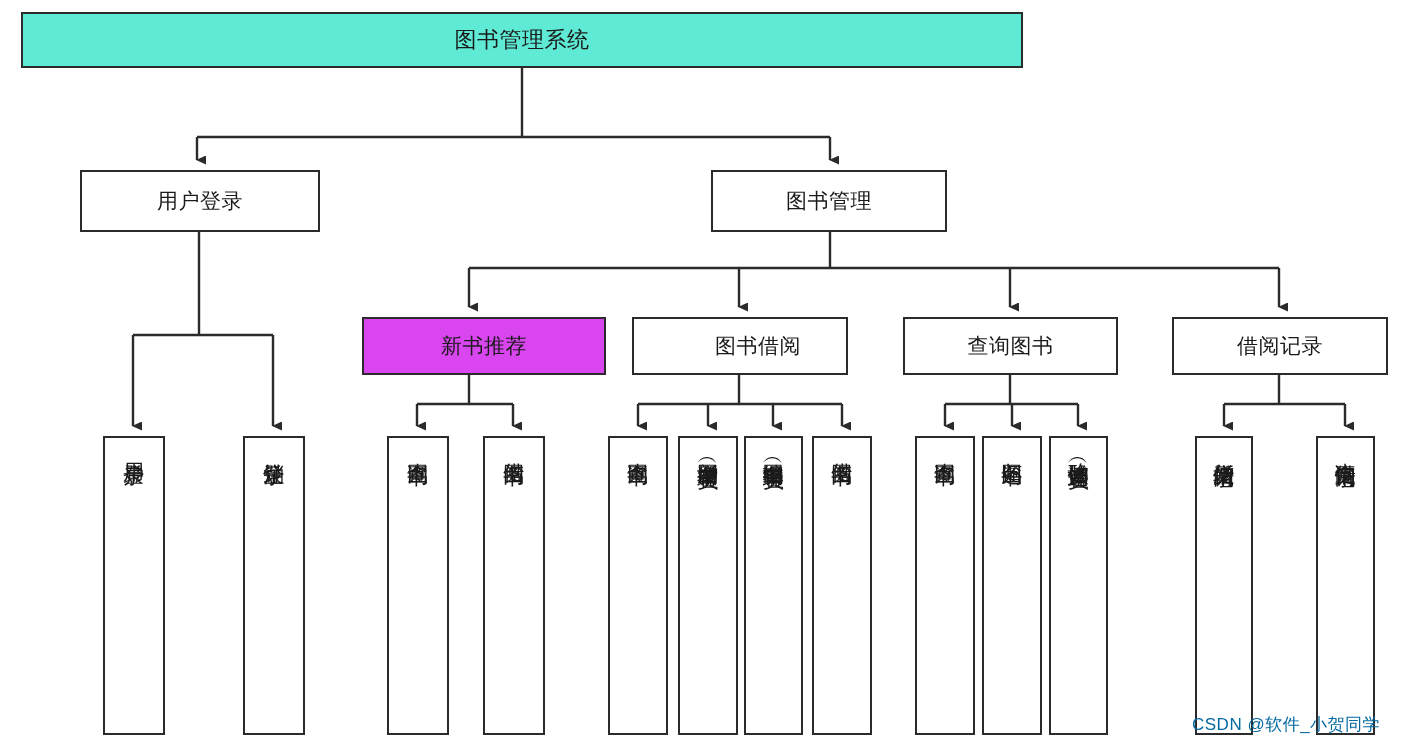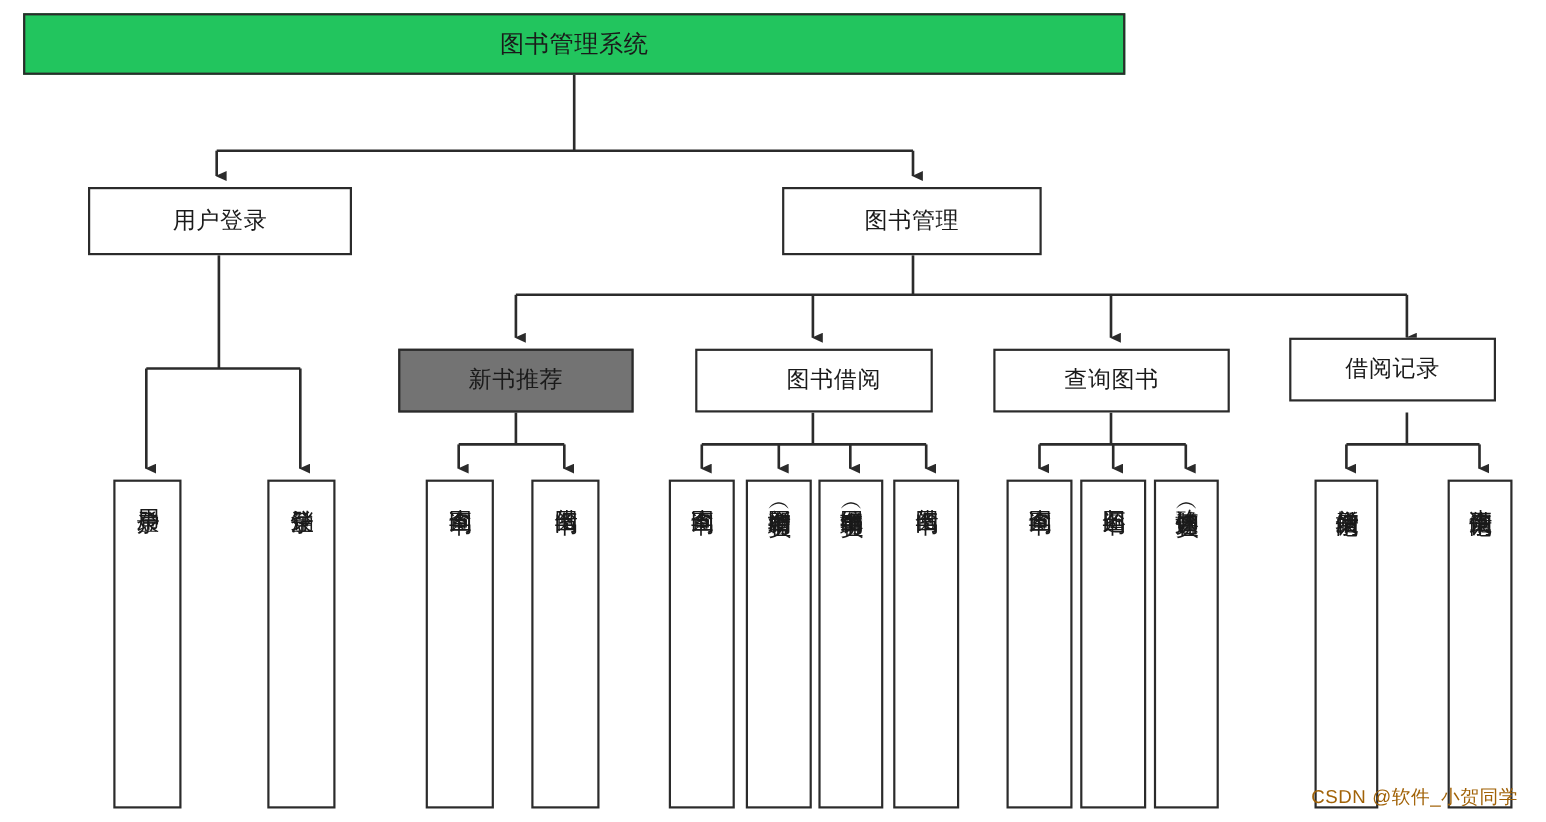--- a/index.html
+++ b/index.html
@@ -115,41 +115,41 @@
       <path d="M1012,404 L1012,426" marker-end="url(#arrowhead)"></path>
       <path d="M1078,404 L1078,426" marker-end="url(#arrowhead)"></path>
 
       <path d="M1279,375 L1279,404"></path>
       <path d="M1224,404 L1345,404"></path>
       <path d="M1224,404 L1224,426" marker-end="url(#arrowhead)"></path>
       <path d="M1345,404 L1345,426" marker-end="url(#arrowhead)"></path>
     </g>
   </svg>
 
-  <div class="node horizontal root" style="left: 21px; top: 12px; width: 1002px; height: 56px; border-color: rgb(43, 43, 43); background: #22c55e; color: rgb(26, 26, 26);">
+  <div class="node horizontal root" style="left: 21px; top: 12px; width: 1002px; height: 56px; border-color: rgb(43, 43, 43); background: #5eead4; color: rgb(26, 26, 26);">
     <span class="node-label">图书管理系统</span>
   </div>
 
   <div class="node horizontal" style="left: 80px; top: 170px; width: 240px; height: 62px; border-color: rgb(43, 43, 43); background: rgb(255, 255, 255); color: rgb(26, 26, 26);">
     <span class="node-label">用户登录</span>
   </div>
   <div class="node horizontal" style="left: 711px; top: 170px; width: 236px; height: 62px; border-color: rgb(43, 43, 43); background: rgb(255, 255, 255); color: rgb(26, 26, 26);">
     <span class="node-label">图书管理</span>
   </div>
 
-  <div class="node horizontal" style="left: 362px; top: 317px; width: 214px; height: 58px; border-color: rgb(43, 43, 43); background: #737373; color: rgb(26, 26, 26);">
+  <div class="node horizontal" style="left: 362px; top: 317px; width: 244px; height: 58px; border-color: rgb(43, 43, 43); background: #d946ef; color: rgb(26, 26, 26);">
     <span class="node-label">新书推荐</span>
   </div>
   <div class="node horizontal" style="left: 632px; top: 317px; width: 216px; height: 58px; border-color: rgb(43, 43, 43); background: rgb(255, 255, 255); color: rgb(26, 26, 26); padding-left: 36px;">
     <span class="node-label">图书借阅</span>
   </div>
   <div class="node horizontal" style="left: 903px; top: 317px; width: 215px; height: 58px; border-color: rgb(43, 43, 43); background: rgb(255, 255, 255); color: rgb(26, 26, 26);">
     <span class="node-label">查询图书</span>
   </div>
-  <div class="node horizontal" style="left: 1172px; top: 307px; width: 188px; height: 58px; border-color: rgb(43, 43, 43); background: rgb(255, 255, 255); color: rgb(26, 26, 26);">
+  <div class="node horizontal" style="left: 1172px; top: 317px; width: 216px; height: 58px; border-color: rgb(43, 43, 43); background: rgb(255, 255, 255); color: rgb(26, 26, 26);">
     <span class="node-label">借阅记录</span>
   </div>
 
   <div class="node vertical" style="left: 103px; top: 436px; width: 62px; height: 299px; border-color: rgb(43, 43, 43); background: rgb(255, 255, 255); color: rgb(26, 26, 26);">
     <span class="node-label">用户登录</span>
   </div>
   <div class="node vertical" style="left: 243px; top: 436px; width: 62px; height: 299px; border-color: rgb(43, 43, 43); background: rgb(255, 255, 255); color: rgb(26, 26, 26);">
     <span class="node-label">注销登录</span>
   </div>
   <div class="node vertical" style="left: 387px; top: 436px; width: 62px; height: 299px; border-color: rgb(43, 43, 43); background: rgb(255, 255, 255); color: rgb(26, 26, 26);">
@@ -179,15 +179,15 @@
   <div class="node vertical" style="left: 1049px; top: 436px; width: 59px; height: 299px; border-color: rgb(43, 43, 43); background: rgb(255, 255, 255); color: rgb(26, 26, 26);">
     <span class="node-label">确认归还（管理员）</span>
   </div>
   <div class="node vertical" style="left: 1195px; top: 436px; width: 58px; height: 299px; border-color: rgb(43, 43, 43); background: rgb(255, 255, 255); color: rgb(26, 26, 26);">
     <span class="node-label">新增借阅记录</span>
   </div>
   <div class="node vertical" style="left: 1316px; top: 436px; width: 59px; height: 299px; border-color: rgb(43, 43, 43); background: rgb(255, 255, 255); color: rgb(26, 26, 26);">
     <span class="node-label">查询借阅记录</span>
   </div>
 
-  <div class="watermark" style="left: 1192px; top: 713px; color: #a16207;">CSDN @软件_小贺同学</div>
+  <div class="watermark" style="left: 1192px; top: 713px; color: #0369a1;">CSDN @软件_小贺同学</div>
 
 </div>
 
 </body></html>

